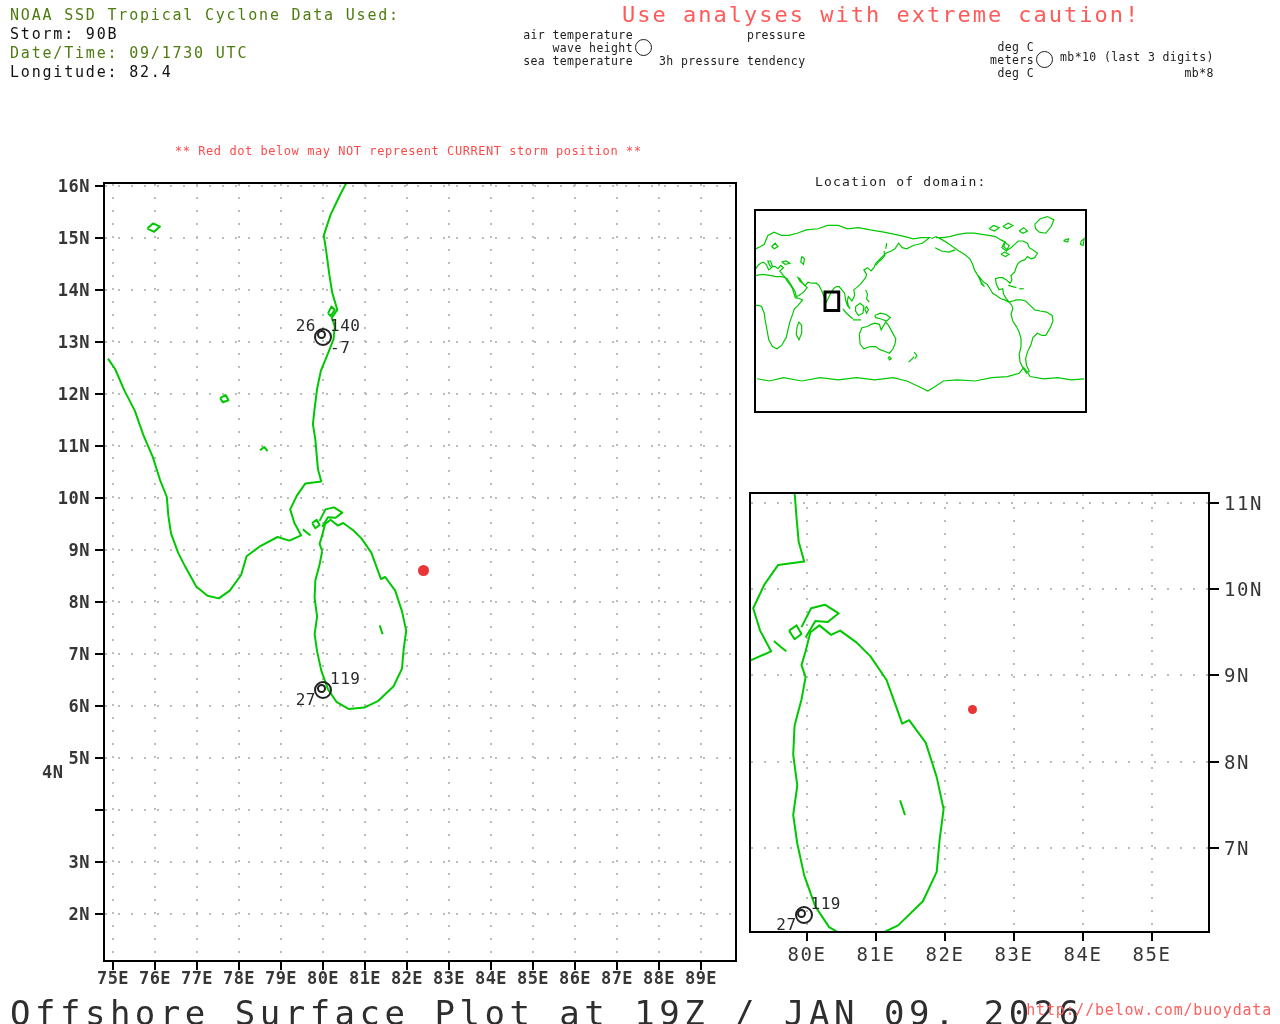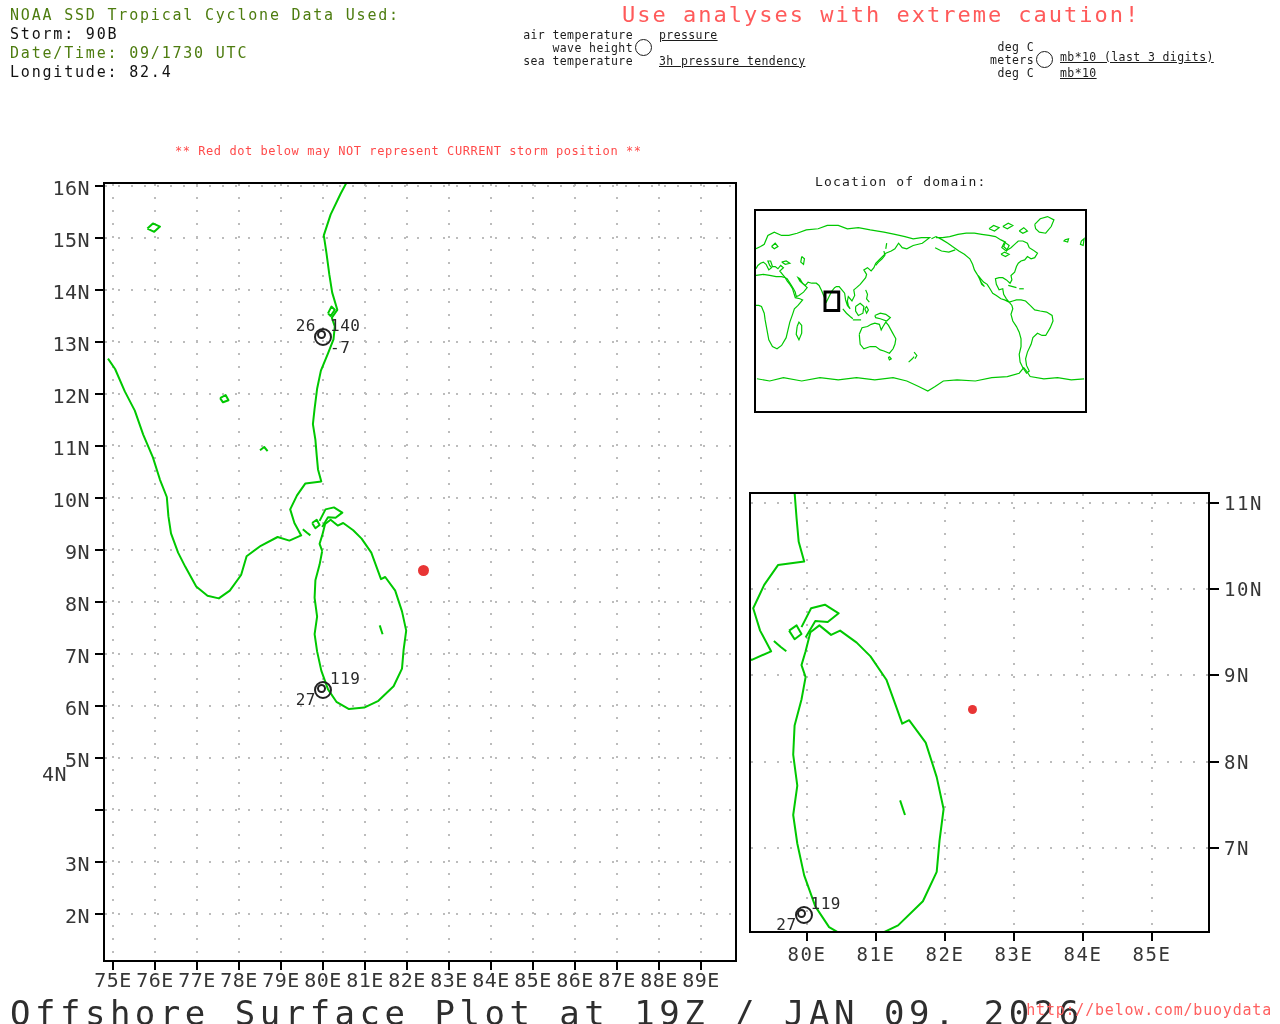--- a/index.html
+++ b/index.html
@@ -5,28 +5,28 @@
   html,body{margin:0;padding:0;background:#fff;}
   body{width:1280px;height:1024px;position:relative;overflow:hidden;
        font-family:"DejaVu Sans Mono","Liberation Mono",monospace;color:#111;}
   .abs{position:absolute;}
   .redtxt{color:#4d7c0f;}
   .info-line{font-size:15px;letter-spacing:1.8px;line-height:19px;white-space:nowrap;}
   .warning{font-size:22px;letter-spacing:2px;white-space:nowrap;color:#ff5a5a;}
   .rednote{font-size:12px;letter-spacing:0.55px;white-space:nowrap;color:#ff4a4a;}
   .legend{display:grid;grid-auto-rows:13px;font-size:11.5px;letter-spacing:0.4px;color:#1c1c1c;align-items:center;}
   .lg-left{text-align:right;white-space:nowrap;}
-  .lg-right{text-align:left;white-space:nowrap;padding-left:6px;text-decoration:underline;}
+  .lg-right{text-align:right;white-space:nowrap;padding-left:6px;}
   .lg-circle{width:15px;height:15px;border:1.5px solid #1c1c1c;border-radius:50%;}
   .map{position:absolute;border:2px solid #000;box-sizing:border-box;background:#fff;overflow:hidden;}
   .gridh{position:absolute;height:2px;background-image:repeating-linear-gradient(to right,#bcbcbc 0 2px,transparent 2px 13px);}
   .gridv{position:absolute;width:2px;background-image:repeating-linear-gradient(to bottom,#bcbcbc 0 2px,transparent 2px 13px);}
   .tick{position:absolute;background:#000;}
   .axlab{position:absolute;color:#363636;line-height:1;white-space:nowrap;}
-  .axlab.main{font-size:20px;letter-spacing:0.5px;}
+  .axlab.main{font-size:17px;letter-spacing:0.5px;font-weight:bold;}
   .axlab.inset{font-size:19px;letter-spacing:1.5px;}
   .stn-outer{position:absolute;width:18px;height:18px;border:2px solid #222;border-radius:50%;box-sizing:border-box;}
   .stn-inner{position:absolute;width:9px;height:9px;border:2px solid #222;border-radius:50%;box-sizing:border-box;}
   .stn-lab{position:absolute;font-size:16px;color:#2b2b2b;letter-spacing:0.5px;white-space:nowrap;line-height:1;}
   .storm-dot{position:absolute;border-radius:50%;}
   .inset-title{font-size:13px;letter-spacing:1.2px;color:#1c1c1c;white-space:nowrap;}
   .footer-title{font-size:34px;letter-spacing:4.5px;color:#2e2e2e;white-space:nowrap;}
   .footer-url{font-size:15px;letter-spacing:0.8px;color:#ff6060;white-space:nowrap;}
   svg{position:absolute;left:0;top:0;}
 </style>
@@ -56,21 +56,21 @@
   </div>
 
   <div class="abs legend" style="left:962px;top:40px;grid-template-columns:72px 20px auto;">
     <div class="lg-left" style="grid-column:1;grid-row:1;">deg C</div>
     <div class="lg-left" style="grid-column:1;grid-row:2;">meters</div>
     <div class="lg-left" style="grid-column:1;grid-row:3;">deg C</div>
     <div style="grid-column:2;grid-row:1/4;display:flex;align-items:center;justify-content:center;">
       <div class="lg-circle"></div>
     </div>
     <div class="lg-right" style="grid-column:3;grid-row:1;margin-top:20px;">mb*10 (last 3 digits)</div>
-    <div class="lg-right" style="grid-column:3;grid-row:3;">mb*10</div>
+    <div class="lg-right" style="grid-column:3;grid-row:3;">mb*8</div>
   </div>
 
   <div class="abs rednote" style="left:175px;top:144px;">** Red dot below may NOT represent CURRENT storm position **</div>
 
   <div class="map" id="mainMap" style="left:103px;top:182px;width:634px;height:780px;">
       <div class="gridh" style="left: 0px; top: 1px; width: 630px;"></div>
       <div class="gridh" style="left: 0px; top: 53px; width: 630px;"></div>
       <div class="gridh" style="left: 0px; top: 105px; width: 630px;"></div>
       <div class="gridh" style="left: 0px; top: 157px; width: 630px;"></div>
       <div class="gridh" style="left: 0px; top: 209px; width: 630px;"></div>

